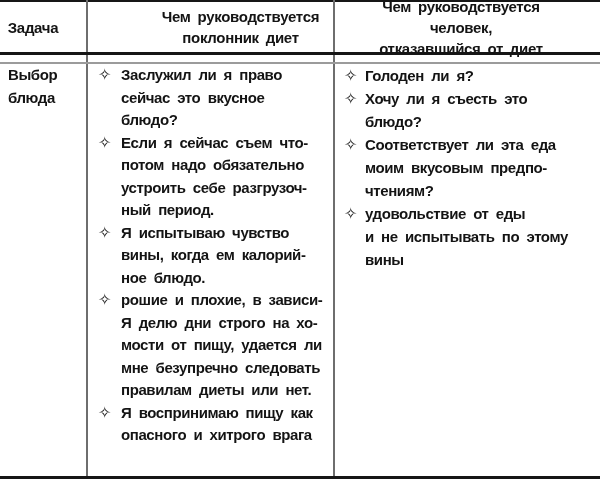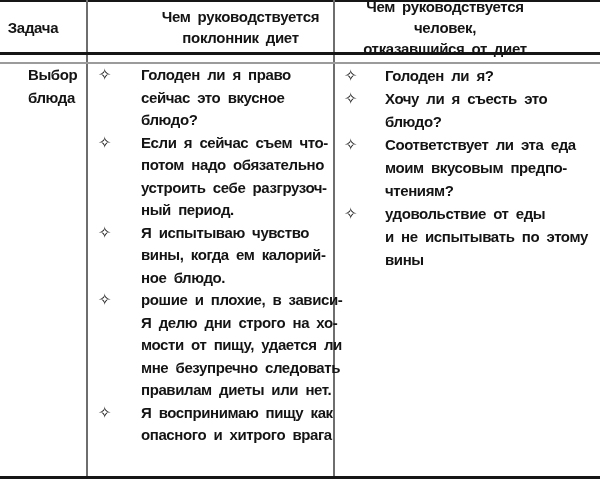--- a/index.html
+++ b/index.html
@@ -19,38 +19,38 @@
   .rule-bottom{top:476px;height:3px;}
   
   .hcell{
     position:absolute;top:2px;height:50px;
     display:flex;flex-direction:column;align-items:center;justify-content:center;
     text-align:center;font-size:15px;line-height:21px;
     letter-spacing:-0.3px;word-spacing:3px;
   }
   .h1{left:0;width:66px;}
   .h2{left:88px;width:245px;padding-left:30px;}
-  .h3{left:335px;width:220px;border-radius:22px;}
+  .h3{left:351px;width:220px;border-radius:22px;}
   
   .bcell{
     position:absolute;top:64px;font-size:15px;line-height:22.5px;
     letter-spacing:-0.4px;word-spacing:3.5px;
   }
   .cell-task{left:8px;width:78px;}
   .cell-c2{left:88px;width:246px;}
   .cell-c3{left:334px;width:266px;}
   .cell-c3 .line,.cell-c3 .bullet{line-height:23px;}
   .item{position:relative;padding-left:33px;padding-right:24px;}
   .cell-c3 .item{padding-left:31px;padding-right:10px;}
   .bullet{
     position:absolute;left:10px;top:0;font-size:16px;line-height:22.5px;
     font-weight:400;color:#1a1a1a;
     font-family:"DejaVu Sans",sans-serif;
   }
-  .line{white-space:nowrap;margin-left:20px;}
+  .line{white-space:nowrap;}
 </style>
 </head>
 <body>
 
 <div class="page">
 
   <div class="hrule rule-top"></div>
   <div class="vline v1"></div>
   <div class="vline v2"></div>
   <div class="hrule rule-hsep-dark"></div>
@@ -69,21 +69,21 @@
     <div class="hline">отказавшийся от диет</div>
   </div>
 
   <div class="bcell cell-task">
     <div class="line">Выбор</div>
     <div class="line">блюда</div>
   </div>
   <div class="bcell cell-c2">
       <div class="item">
         <span class="bullet">✧</span>
-        <div class="line">Голоден ли я право</div>
+        <div class="line">Заслужил ли я право</div>
         <div class="line">сейчас это вкусное</div>
         <div class="line">блюдо?</div>
       </div>
       <div class="item">
         <span class="bullet">✧</span>
         <div class="line">Если я сейчас съем что-</div>
         <div class="line">потом надо обязательно</div>
         <div class="line">устроить себе разгрузоч-</div>
         <div class="line">ный период.</div>
       </div>

